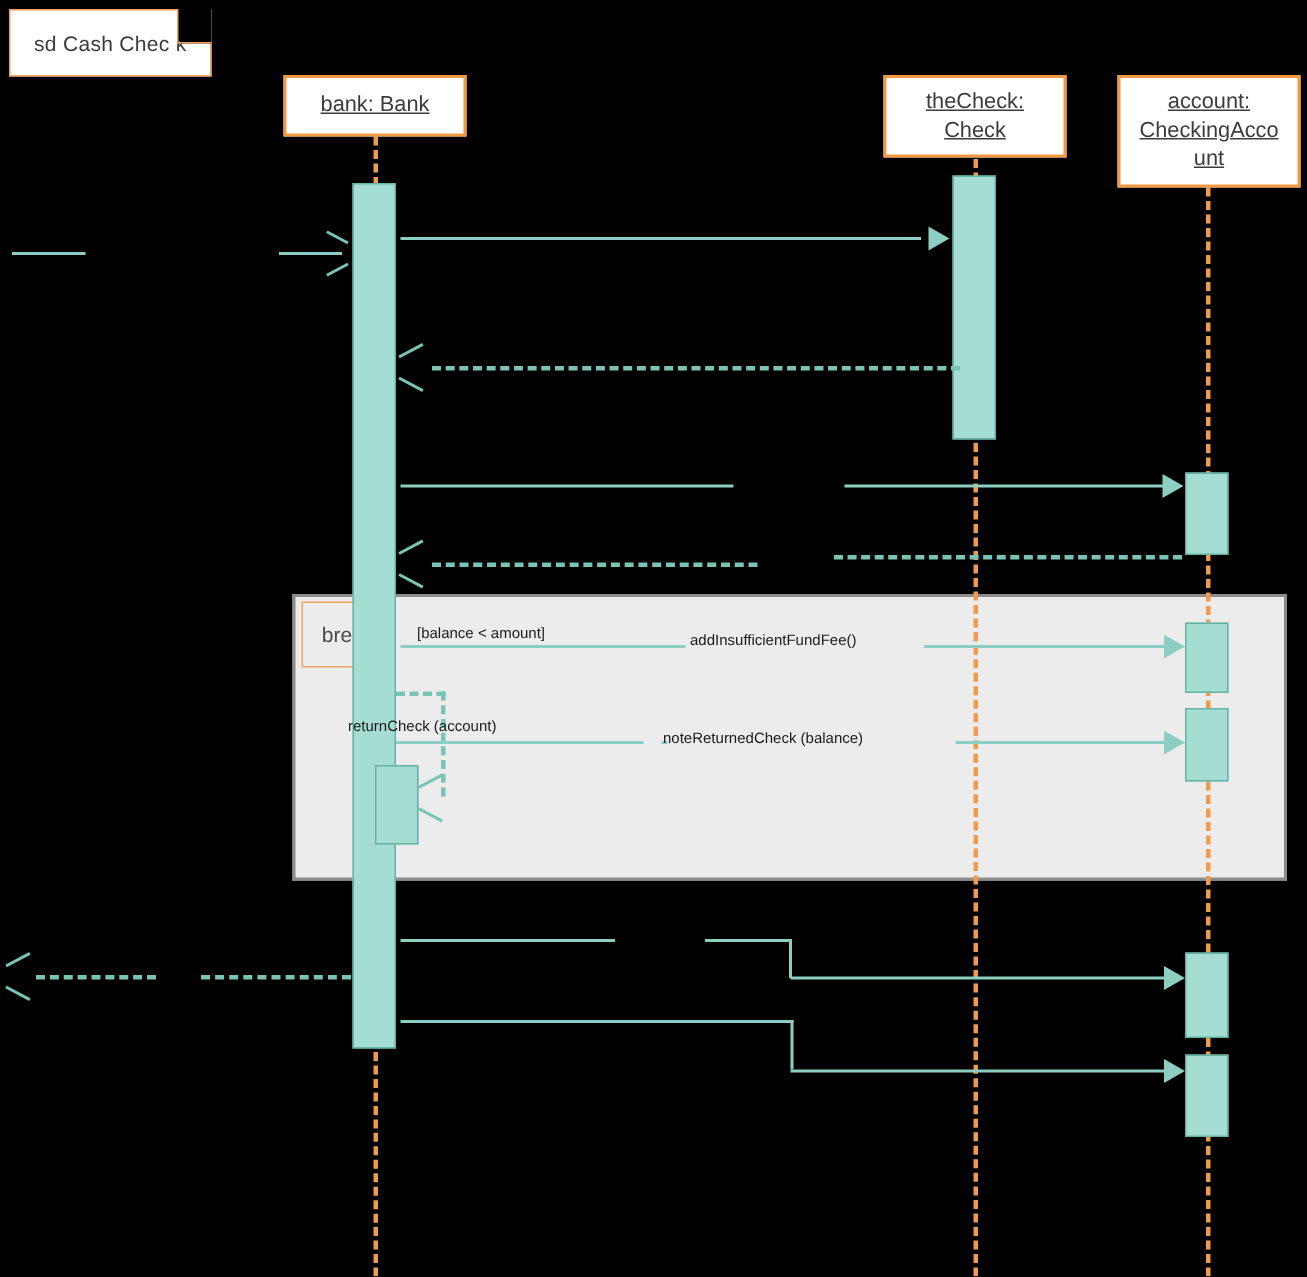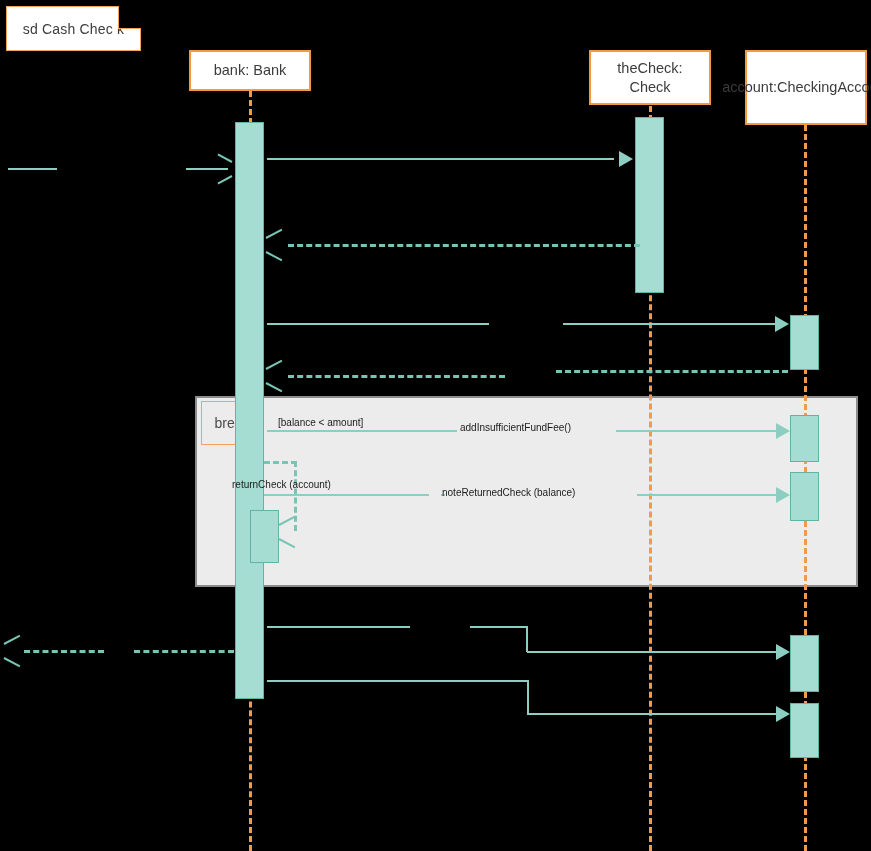--- a/index.html
+++ b/index.html
@@ -51,20 +51,21 @@
     border: 2px solid #f4993f;
     box-sizing: border-box;
     color: #3c3c3c;
     font-size: 14.5px;
     line-height: 19px;
     text-align: center;
     display: flex;
     align-items: center;
     justify-content: center;
     padding: 2px 4px;
+    text-decoration: underline;
   }
 
   
   .lifeline-line {
     position: absolute;
     width: 0;
     border-left: 3px dashed #ef9a4d;
   }
 
   
@@ -200,21 +201,21 @@
 
   
   <div class="lifeline-line" style="left:649px; top:106px; height:745px;"></div>
   <div class="lifeline-head" style="left:589px; top:50px; width:122px; height:55px; flex-direction:column;">
     <span>theCheck:</span>
     <span>Check</span>
   </div>
 
   
   <div class="lifeline-line" style="left:804px; top:125px; height:726px;"></div>
-  <div class="lifeline-head" style="left:745px; top:50px; width:122px; height:75px; ">
+  <div class="lifeline-head" style="left:745px; top:50px; width:122px; height:75px; flex-direction:column;">
     <span>account:</span>
     <span>CheckingAcco</span>
     <span>unt</span>
   </div>
 
   
   
   <div class="activation" style="left:235px; top:122px; width:29px; height:577px;"></div>
   
   <div class="activation" style="left:250px; top:510px; width:29px; height:53px;"></div>

